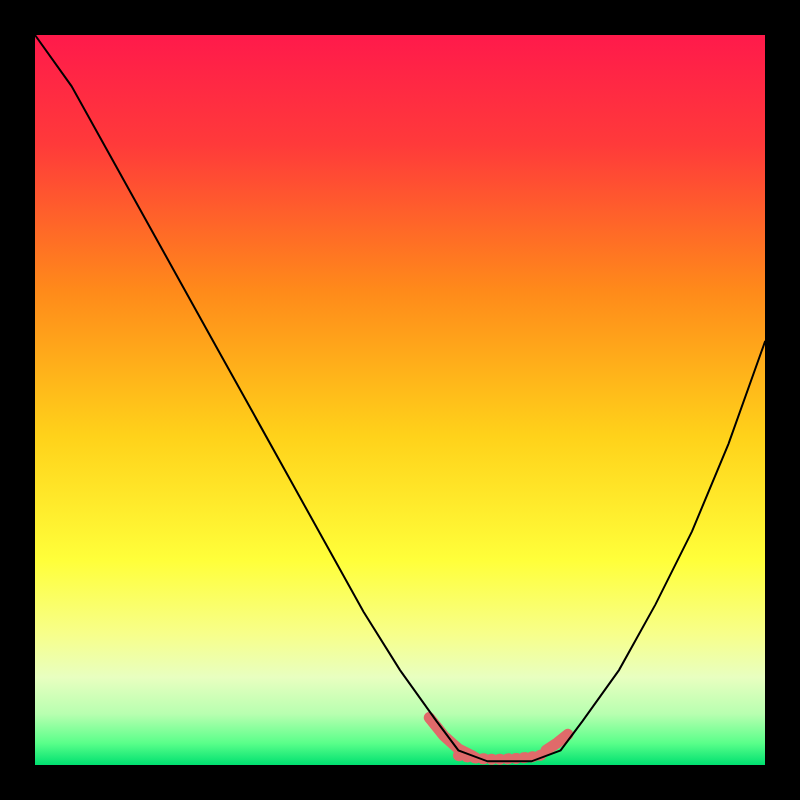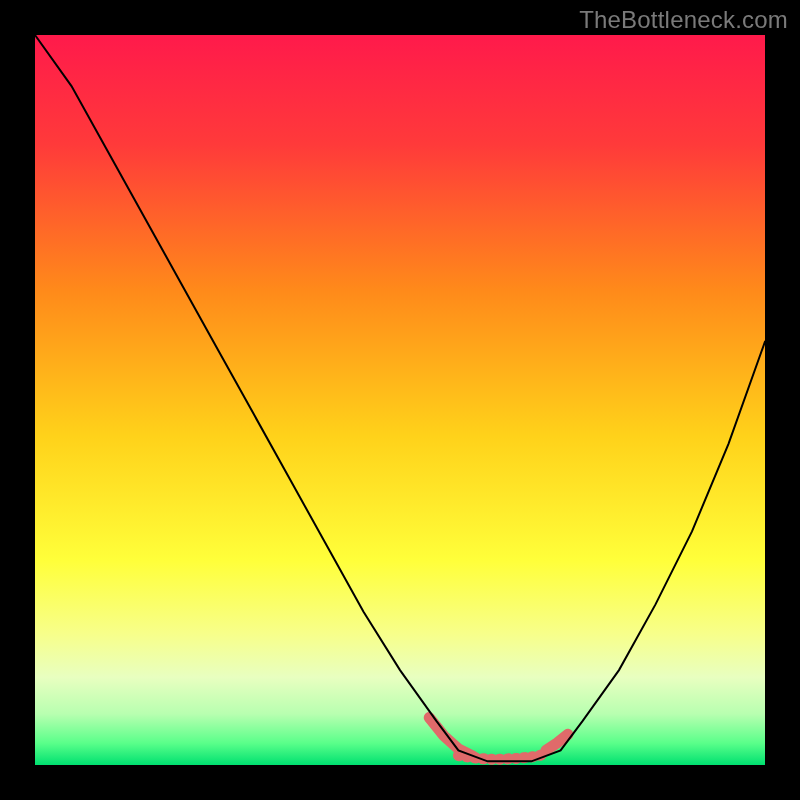--- a/index.html
+++ b/index.html
@@ -28,21 +28,20 @@
     user-select: none;
   }
   svg {
     display: block;
   }
 </style>
 </head>
 <body>
 
 <div class="frame">
-  <div class="watermark">TheBottleneck.com</div>
   <svg id="chart-svg" width="800" height="800" viewBox="0 0 800 800">
     <defs>
       <linearGradient id="bg-grad" x1="0" y1="0" x2="0" y2="1">
           <stop offset="0.0%" stop-color="#ff1a4b"></stop>
           <stop offset="15.0%" stop-color="#ff3a3a"></stop>
           <stop offset="35.0%" stop-color="#ff8a1a"></stop>
           <stop offset="55.0%" stop-color="#ffd21a"></stop>
           <stop offset="72.0%" stop-color="#ffff3a"></stop>
           <stop offset="82.0%" stop-color="#f7ff8a"></stop>
           <stop offset="88.0%" stop-color="#e8ffc0"></stop>

